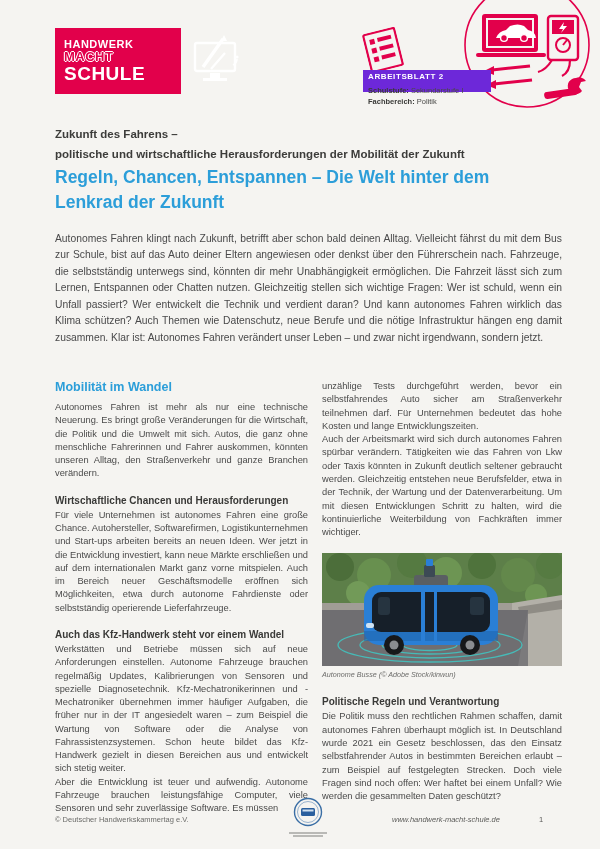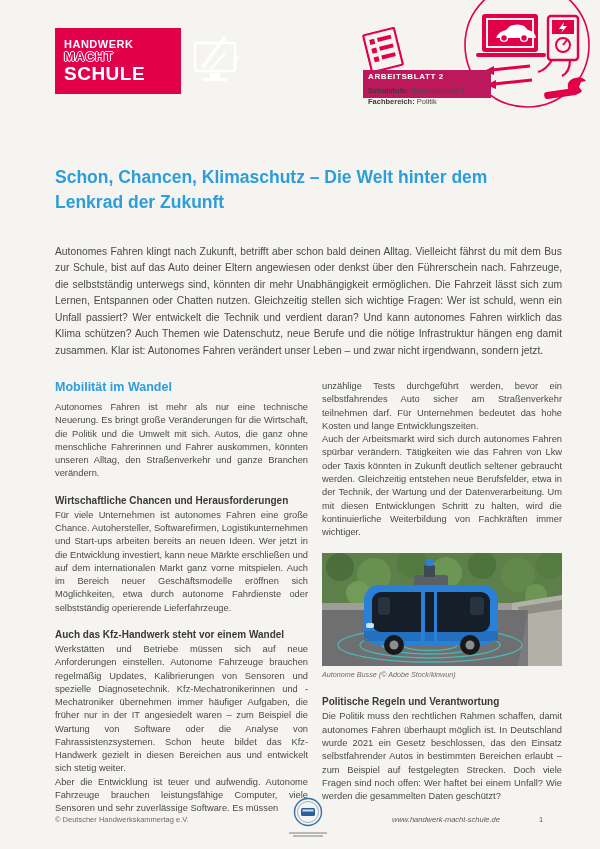--- a/index.html
+++ b/index.html
@@ -18,33 +18,33 @@
   .logo-l2{color:#e2004b;font-weight:bold;font-size:13px;letter-spacing:.5px;
     text-shadow:-1px 0 #fff,1px 0 #fff,0 -1px #fff,0 1px #fff;}
   .logo-l3{color:#fff;font-weight:bold;font-size:19px;letter-spacing:.5px;}
   .logo-art{margin-left:2px;}
   .hdr-tools{position:absolute;left:448px;top:-8px;width:152px;height:125px;}
   .clipboard{
     position:absolute;left:366px;top:30px;width:34px;height:40px;
     transform:rotate(-14deg);
   }
   .ab-banner{
-    position:absolute;left:363px;top:70px;width:128px;height:28px;
-    background:#be185d;color:#fff;font-size:8px;font-weight:bold;
+    position:absolute;left:363px;top:70px;width:128px;height:22px;
+    background:#6d28d9;color:#fff;font-size:8px;font-weight:bold;
     letter-spacing:.6px;line-height:13px;padding-left:5px;box-sizing:border-box;
   }
   .ab-meta{position:absolute;left:368px;top:86px;font-size:7.5px;line-height:1.45;color:#4a4a48;}
   .ab-meta b{color:#3a3a38;}
   
   .kicker{position:absolute;left:55px;top:124px;width:507px;
     font-size:11.5px;font-weight:bold;color:#3c3c3a;line-height:1.75;}
   .headline{position:absolute;left:55px;top:165px;width:500px;
     font-size:17.5px;font-weight:bold;color:#2c9ed9;line-height:1.43;}
   
-  .intro{position:absolute;left:55px;top:244px;width:507px;
+  .intro{position:absolute;left:55px;top:231px;width:507px;
     font-size:10.3px;line-height:1.6;text-align:justify;hyphens:auto;color:#49494a;}
   
   .cols{position:absolute;left:55px;top:380px;width:507px;display:flex;gap:14px;}
   .col-left{width:253px;}
   .col-right{width:240px;}
   .h2-blue{font-size:12.5px;font-weight:bold;color:#2c9ed9;margin:0 0 7px 0;}
   .col p{font-size:9.3px;line-height:1.43;text-align:justify;hyphens:auto;
     margin:0 0 0 0;color:#4a4a4a;}
   .col p.gap{margin-bottom:13px;}
   .subhead{font-size:10px;font-weight:bold;color:#3a3a38;margin:0 0 1px 0;line-height:1.4;}
@@ -134,21 +134,25 @@
       <rect x="14" y="25" width="14" height="4" fill="#e2004b"></rect>
     </svg>
   </div>
 
   <div class="ab-banner">ARBEITSBLATT 2</div>
   <div class="ab-meta">
     <div><b>Schulstufe:</b><span> Sekundarstufe I</span></div>
     <div><b>Fachbereich:</b><span> Politik</span></div>
   </div>
 
-  <div class="headline">Schon, Chancen, Klimaschutz – Die Welt hinter dem Lenkrad der Zukunft</div>
+  <div class="kicker">
+    <div>Zukunft des Fahrens –</div>
+    <div>politische und wirtschaftliche Herausforderungen der Mobilität der Zukunft</div>
+  </div>
+  <div class="headline">Regeln, Chancen, Entspannen – Die Welt hinter dem Lenkrad der Zukunft</div>
 
   <div class="intro">Autonomes Fahren klingt nach Zukunft, betrifft aber schon bald deinen Alltag. Vielleicht fährst du mit dem Bus zur Schule, bist auf das Auto deiner Eltern angewiesen oder denkst über den Führerschein nach. Fahrzeuge, die selbstständig unterwegs sind, könnten dir mehr Unabhängigkeit ermöglichen. Die Fahrzeit lässt sich zum Lernen, Entspannen oder Chatten nutzen. Gleichzeitig stellen sich wichtige Fragen: Wer ist schuld, wenn ein Unfall passiert? Wer entwickelt die Technik und verdient daran? Und kann autonomes Fahren wirklich das Klima schützen? Auch Themen wie Datenschutz, neue Berufe und die nötige Infrastruktur hängen eng damit zusammen. Klar ist: Autonomes Fahren verändert unser Leben – und zwar nicht irgendwann, sondern jetzt.</div>
 
   <div class="cols">
     <div class="col col-left">
       <div class="h2-blue">Mobilität im Wandel</div>
       <p class="gap">Autonomes Fahren ist mehr als nur eine technische Neuerung. Es bringt große Veränderungen für die Wirtschaft, die Politik und die Umwelt mit sich. Autos, die ganz ohne menschliche Fahrerinnen und Fahrer auskommen, könnten unseren Alltag, den Straßenverkehr und ganze Branchen verändern.</p>
       <div class="subhead">Wirtschaftliche Chancen und Herausforderungen</div>
       <p class="gap">Für viele Unternehmen ist autonomes Fahren eine große Chance. Autohersteller, Softwarefirmen, Logistikunternehmen und Start-ups arbeiten bereits an neuen Ideen. Wer jetzt in die Entwicklung investiert, kann neue Märkte erschließen und auf dem internationalen Markt ganz vorne mitspielen. Auch im Bereich neuer Geschäftsmodelle eröffnen sich Möglichkeiten, etwa durch autonome Fahrdienste oder selbstständig operierende Lieferfahrzeuge.</p>
       <div class="subhead">Auch das Kfz-Handwerk steht vor einem Wandel</div>

